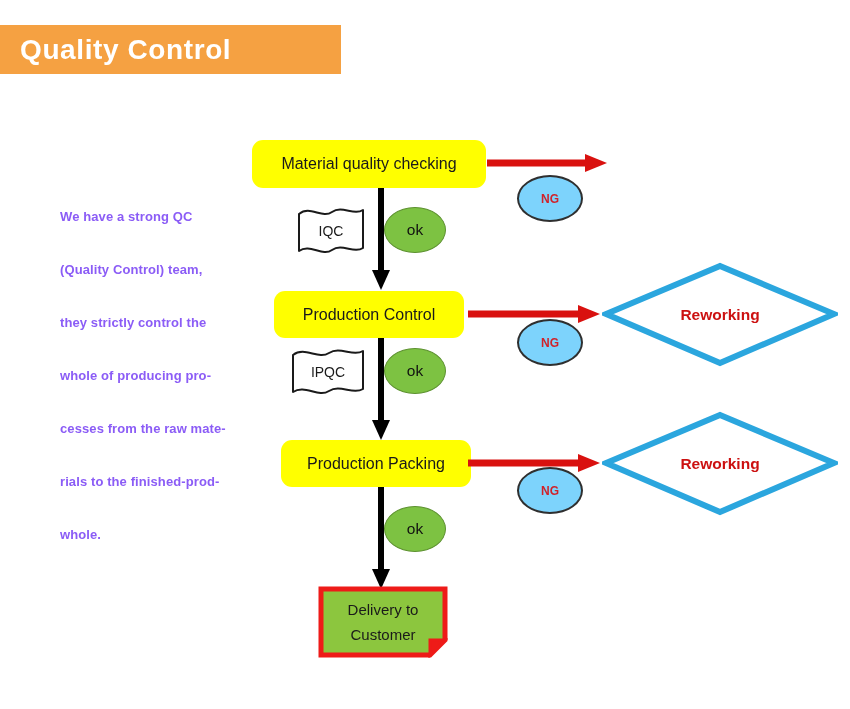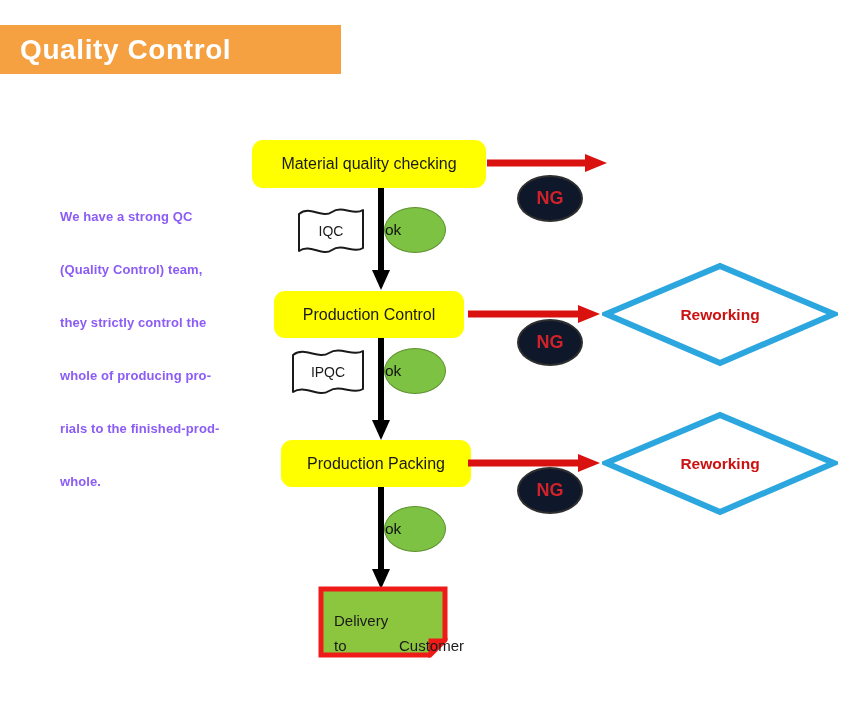--- a/index.html
+++ b/index.html
@@ -112,35 +112,35 @@
     pointer-events: none;
   }
 
   
   .ok-ellipse {
     background: #7DC242;
     border: 1.5px solid #5d9130;
     border-radius: 50%;
     display: flex;
     align-items: center;
-    justify-content: flex-start;
+    justify-content: center;
     color: #111111;
     font-size: 15.5px;
   }
 
   
   .ng-ellipse {
-    background: #0f172a;
+    background: #7dd3fc;
     border: 2px solid #2f2f2f;
     border-radius: 50%;
     display: flex;
     align-items: center;
     justify-content: center;
     color: #D0222A;
-    font-size: 18px;
+    font-size: 12px;
     font-weight: bold;
   }
 
   
   .flag-wrap { position: absolute; }
   .flag-wrap svg { display: block; }
   .flag-label {
     position: absolute;
     left: 0; top: 0;
     width: 100%; height: 100%;
@@ -154,43 +154,44 @@
 
   
   .arrow-wrap { position: absolute; }
   .arrow-wrap svg { display: block; }
 
   
   .delivery-wrap { position: absolute; }
   .delivery-wrap svg { display: block; }
   .delivery-label {
     position: absolute;
-    left: 16px; top: 0;
+    left: 0; top: 0;
     width: 100%; height: 100%;
     display: flex;
-    flex-direction: row;
-    align-items: flex-end;
+    flex-direction: column;
+    align-items: center;
     justify-content: center;
     color: #1a1a1a;
     font-size: 15px;
     line-height: 25px;
     pointer-events: none;
   }
 </style>
 </head>
 <body>
 
 <div id="header-banner"></div>
 <div id="header-title">Quality Control</div>
 
 <div id="description-block">
   <div class="desc-line">We have a strong QC</div>
   <div class="desc-line">(Quality Control) team,</div>
   <div class="desc-line">they strictly control the</div>
   <div class="desc-line">whole of producing pro-</div>
+  <div class="desc-line">cesses from the raw mate-</div>
   <div class="desc-line">rials to the finished-prod-</div>
   <div class="desc-line">whole.</div>
 </div>
 
 <div id="flowchart">
 
   <div class="node process-box" style="left:252px; top:140px; width:234px; height:48px;">
     <span>Material quality checking</span>
   </div>
 

